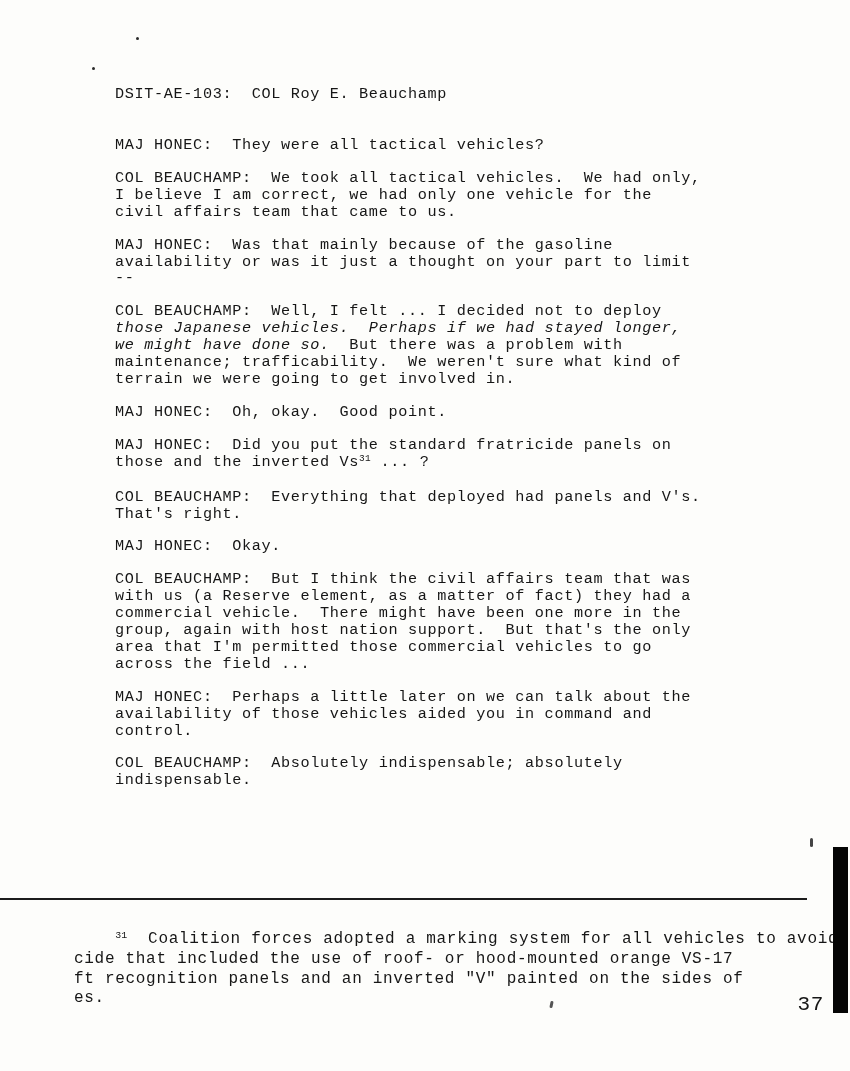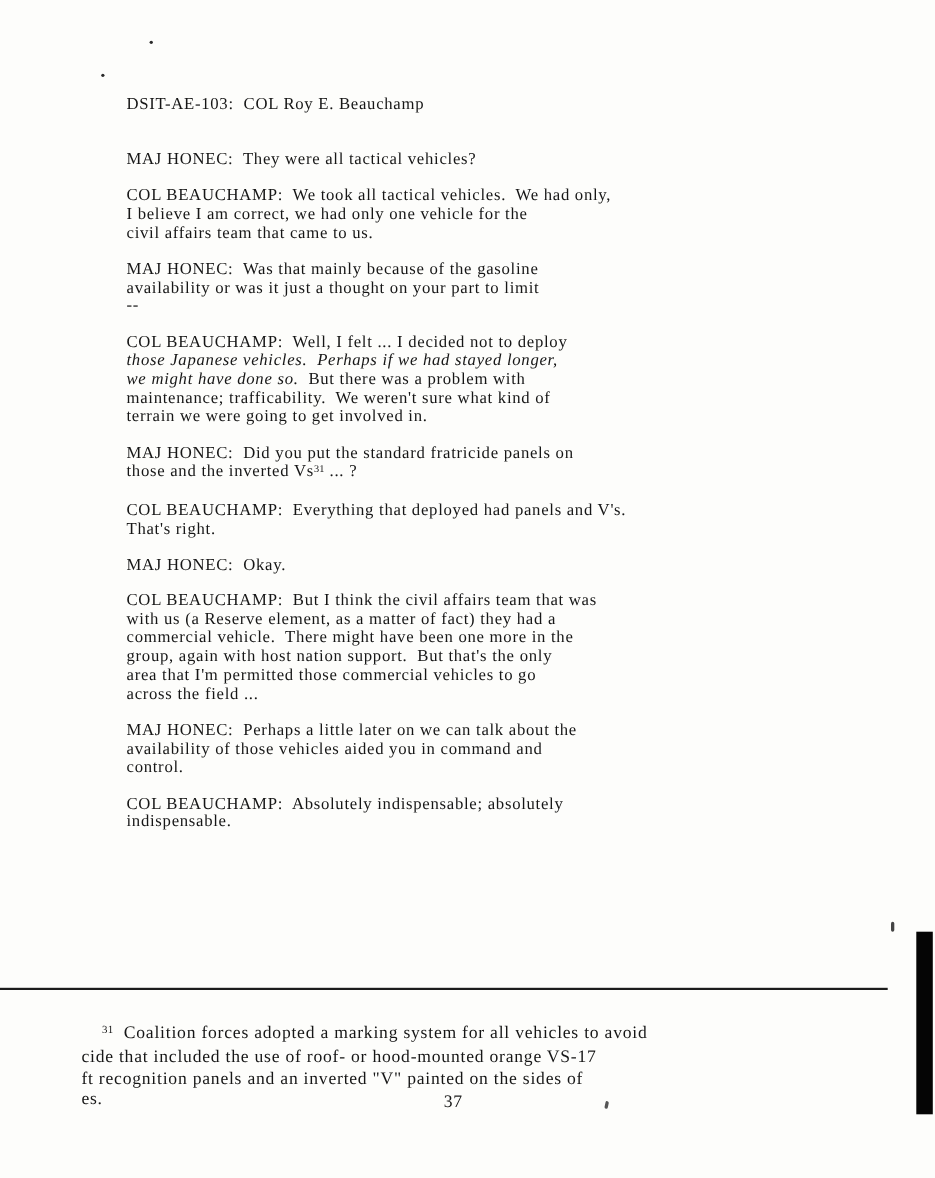--- a/index.html
+++ b/index.html
@@ -2,21 +2,21 @@
 <html><head>
 <meta charset="utf-8">
 <style>
   * { margin:0; padding:0; box-sizing:border-box; }
   html,body { background:#d9d9d9; }
   .page {
     position:relative;
     width:850px; height:1071px;
     margin:0 auto;
     background:#fdfdfb;
-    font-family:Liberation Serif, serif;
+    font-family:Liberation Mono, monospace;
     color:#161616;
     overflow:hidden;
   }
   .content {
     position:absolute;
     left:115px; top:86px;
     width:665px;
   }
   .doc-header {
     font-size:15.2px;
@@ -60,22 +60,22 @@
   .fn-marker {
     font-size:0.62em;
     position:relative;
     top:-0.45em;
     letter-spacing:0.2px;
   }
   .page-number {
     position:absolute;
     left:0; top:993px;
     width:824px;
-    text-align:center;
-    font-size:16px;
+    text-align:right;
+    font-size:21px;
     letter-spacing:0.65px;
   }
   
   .scan-bar {
     position:absolute;
     right:2px; top:847px;
     width:15px; height:166px;
     background:#050505;
   }
   .speck {
@@ -101,20 +101,21 @@
 I believe I am correct, we had only one vehicle for the
 civil affairs team that came to us.</span></p>
         <p class="para"><span>MAJ HONEC:  Was that mainly because of the gasoline
 availability or was it just a thought on your part to limit
 --</span></p>
         <p class="para"><span>COL BEAUCHAMP:  Well, I felt ... I decided not to deploy
 </span><span class="seg-italic">those Japanese vehicles.  Perhaps if we had stayed longer,
 we might have done so.</span><span>  But there was a problem with
 maintenance; trafficability.  We weren't sure what kind of
 terrain we were going to get involved in.</span></p>
+        <p class="para"><span>MAJ HONEC:  Oh, okay.  Good point.</span></p>
         <p class="para"><span>MAJ HONEC:  Did you put the standard fratricide panels on
 those and the inverted Vs</span><span class="seg-sup">31</span><span> ... ?</span></p>
         <p class="para"><span>COL BEAUCHAMP:  Everything that deployed had panels and V's.
 That's right.</span></p>
         <p class="para"><span>MAJ HONEC:  Okay.</span></p>
         <p class="para"><span>COL BEAUCHAMP:  But I think the civil affairs team that was
 with us (a Reserve element, as a matter of fact) they had a
 commercial vehicle.  There might have been one more in the
 group, again with host nation support.  But that's the only
 area that I'm permitted those commercial vehicles to go

